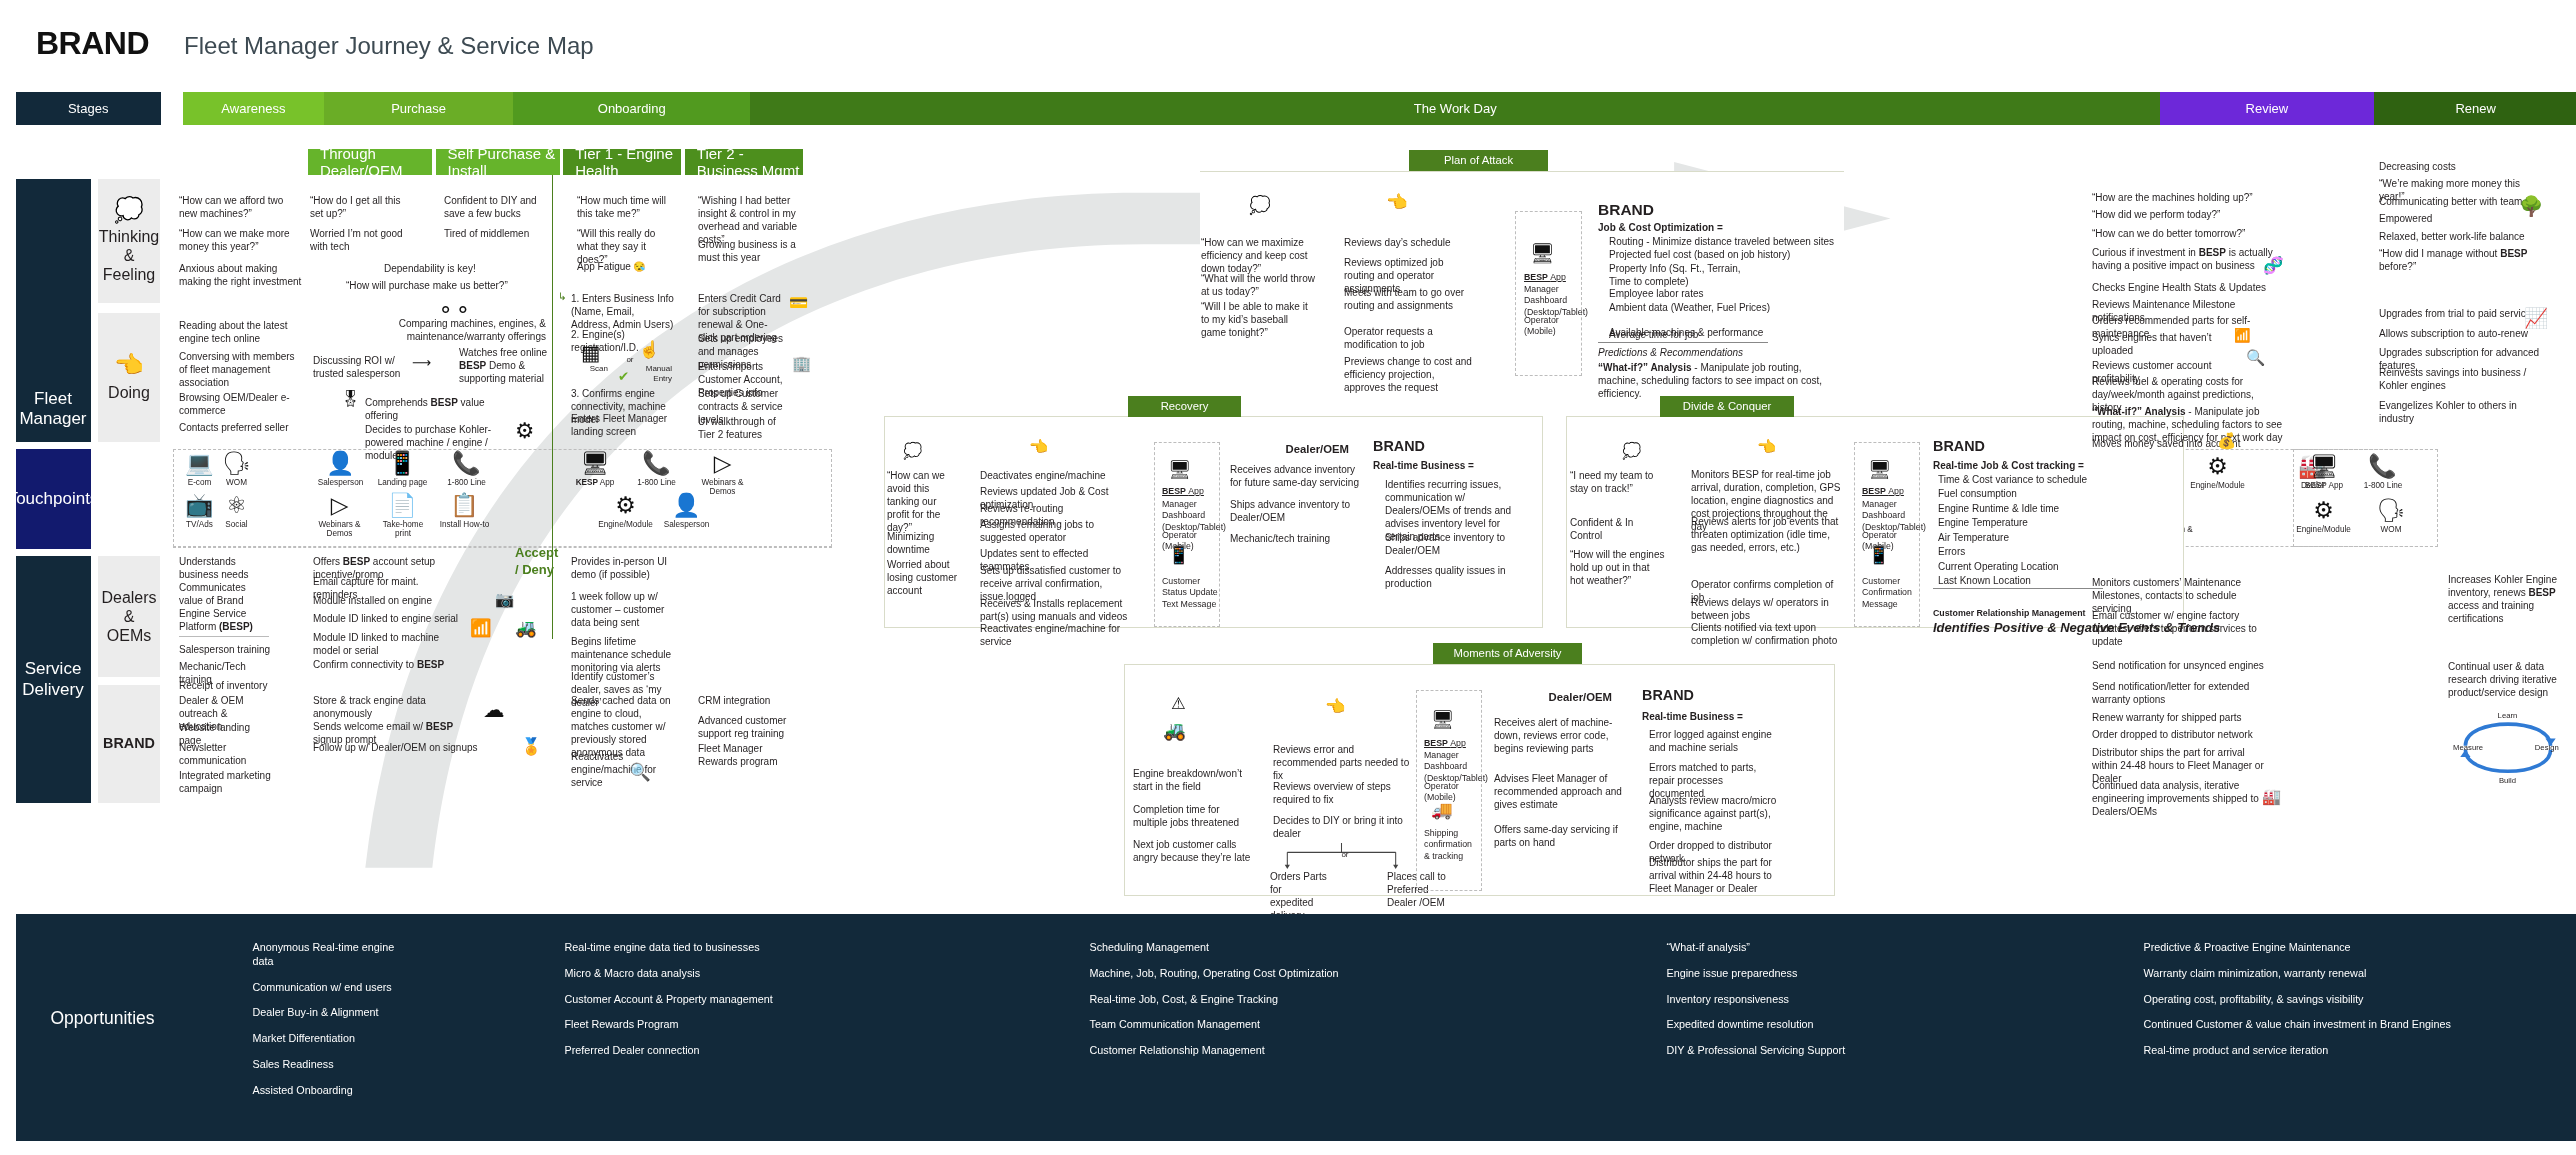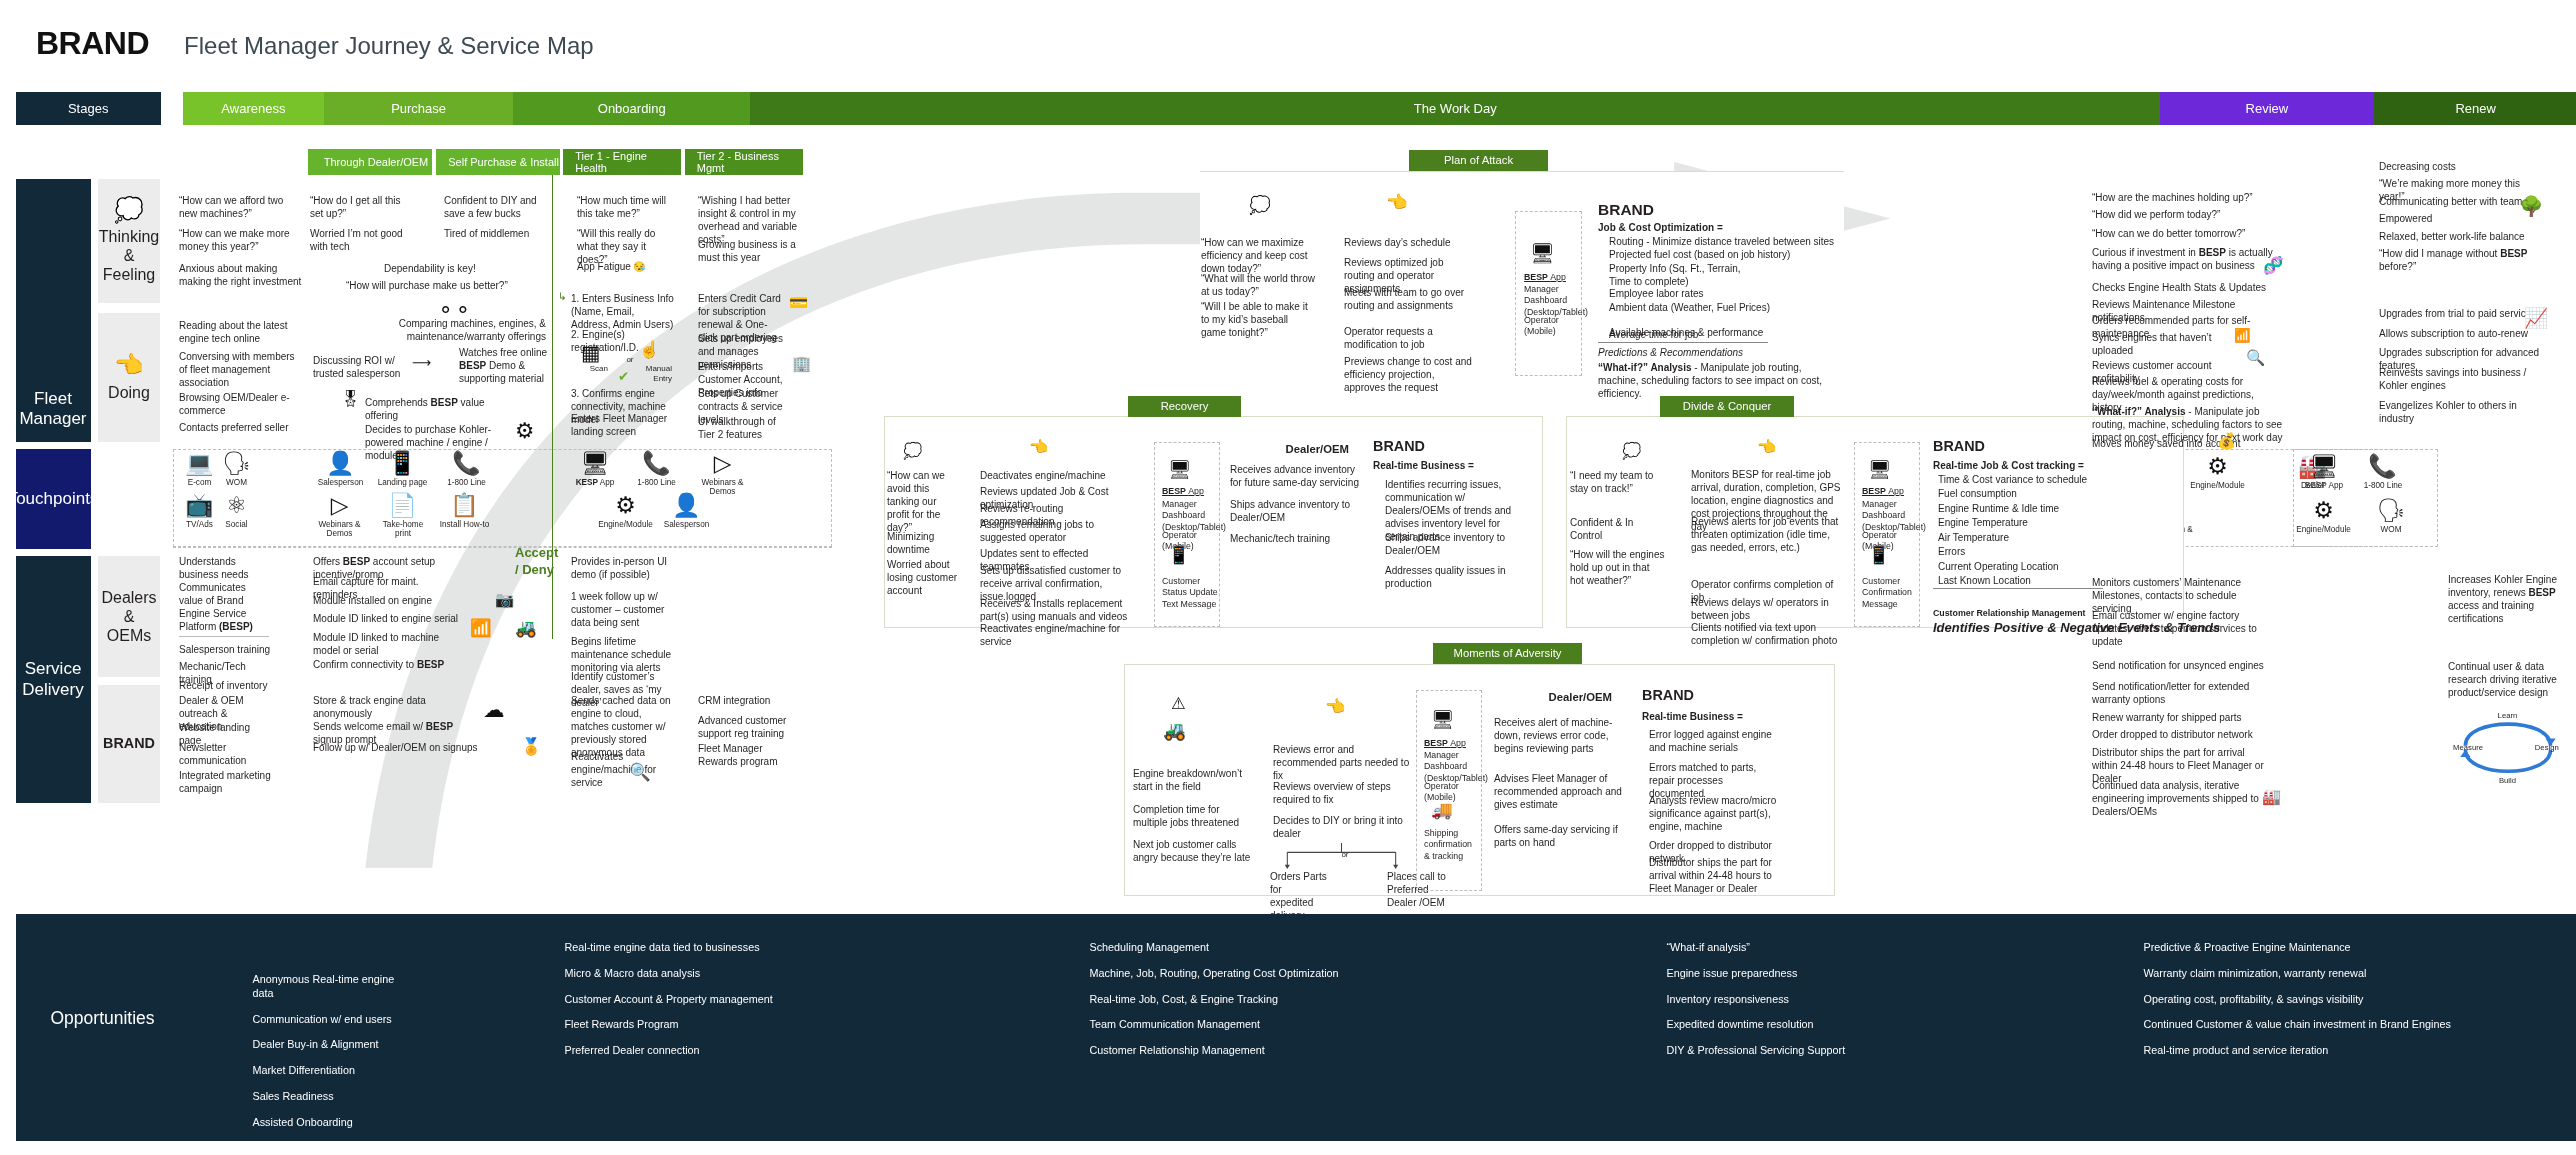--- a/index.html
+++ b/index.html
@@ -16,21 +16,21 @@
   #brand-logo { font-size:32px; font-weight:bold; letter-spacing:-0.5px; color:#111; font-family:"Liberation Sans", sans-serif; }
   #page-title { font-size:24px; color:#3d4a52; font-weight:400; }
 
   
   #stage-band { position:absolute; left:15.5px; top:92px; height:33px; width:2562px; display:flex; }
   .stage-cell { color:#fff; font-size:13px; display:flex; align-items:center; justify-content:center; }
   #stages-label { width:147px; background:#12293a; }
 
   
   #substage-band { position:absolute; top:149px; left:308px; height:26px; display:flex; gap:3.6px; }
-  .substage-cell { color:#fff; font-size:11px; display:flex; align-items:center; justify-content:center;padding-left:12px; }
+  .substage-cell { color:#fff; font-size:15px; display:flex; align-items:center; justify-content:center;padding-left:12px; }
 
   
   .rowlabel { position:absolute; background:#12293a; color:#fff; display:flex; align-items:flex-end; justify-content:center;
               font-size:17px; line-height:1.18; text-align:center; padding-bottom:13.4px; }
   .rowlabel.centered { align-items:center; padding-bottom:0; }
   .sublabel { position:absolute; background:#ececec; color:#231f20; display:flex; flex-direction:column; align-items:center;
               justify-content:center; font-size:16px; line-height:1.2; text-align:center; gap:5.2px; }
   .sublabel .glyph { font-size:24px; line-height:1; }
 
   
@@ -533,21 +533,21 @@
   <path d="M30 104 l-10 14 h20 z" fill="#2f7ad4"></path>
   <text x="112" y="42" font-size="15" fill="#231f20" text-anchor="middle" font-family="Liberation Sans, sans-serif">Learn</text>
   <text x="212" y="104" font-size="15" fill="#231f20" text-anchor="end" font-family="Liberation Sans, sans-serif">Design</text>
   <text x="112" y="168" font-size="15" fill="#231f20" text-anchor="middle" font-family="Liberation Sans, sans-serif">Build</text>
   <text x="6" y="104" font-size="15" fill="#231f20" font-family="Liberation Sans, sans-serif">Measure</text>
 </svg>
 
 <div id="opps">
   <div id="opps-label">Opportunities</div>
 
-  <div class="opp-col" style="left:237px; width:165px;margin-top:32px;">
+  <div class="opp-col" style="left:237px; width:165px;">
     <div class="opp-item">Anonymous Real-time engine data</div>
     <div class="opp-item">Communication w/ end users</div>
     <div class="opp-item">Dealer Buy-in &amp; Alignment</div>
     <div class="opp-item">Market Differentiation</div>
     <div class="opp-item">Sales Readiness</div>
     <div class="opp-item">Assisted Onboarding</div>
   </div>
 
   <div class="opp-col" style="left:549px; width:289px;">
     <div class="opp-item">Real-time engine data tied to businesses</div>

